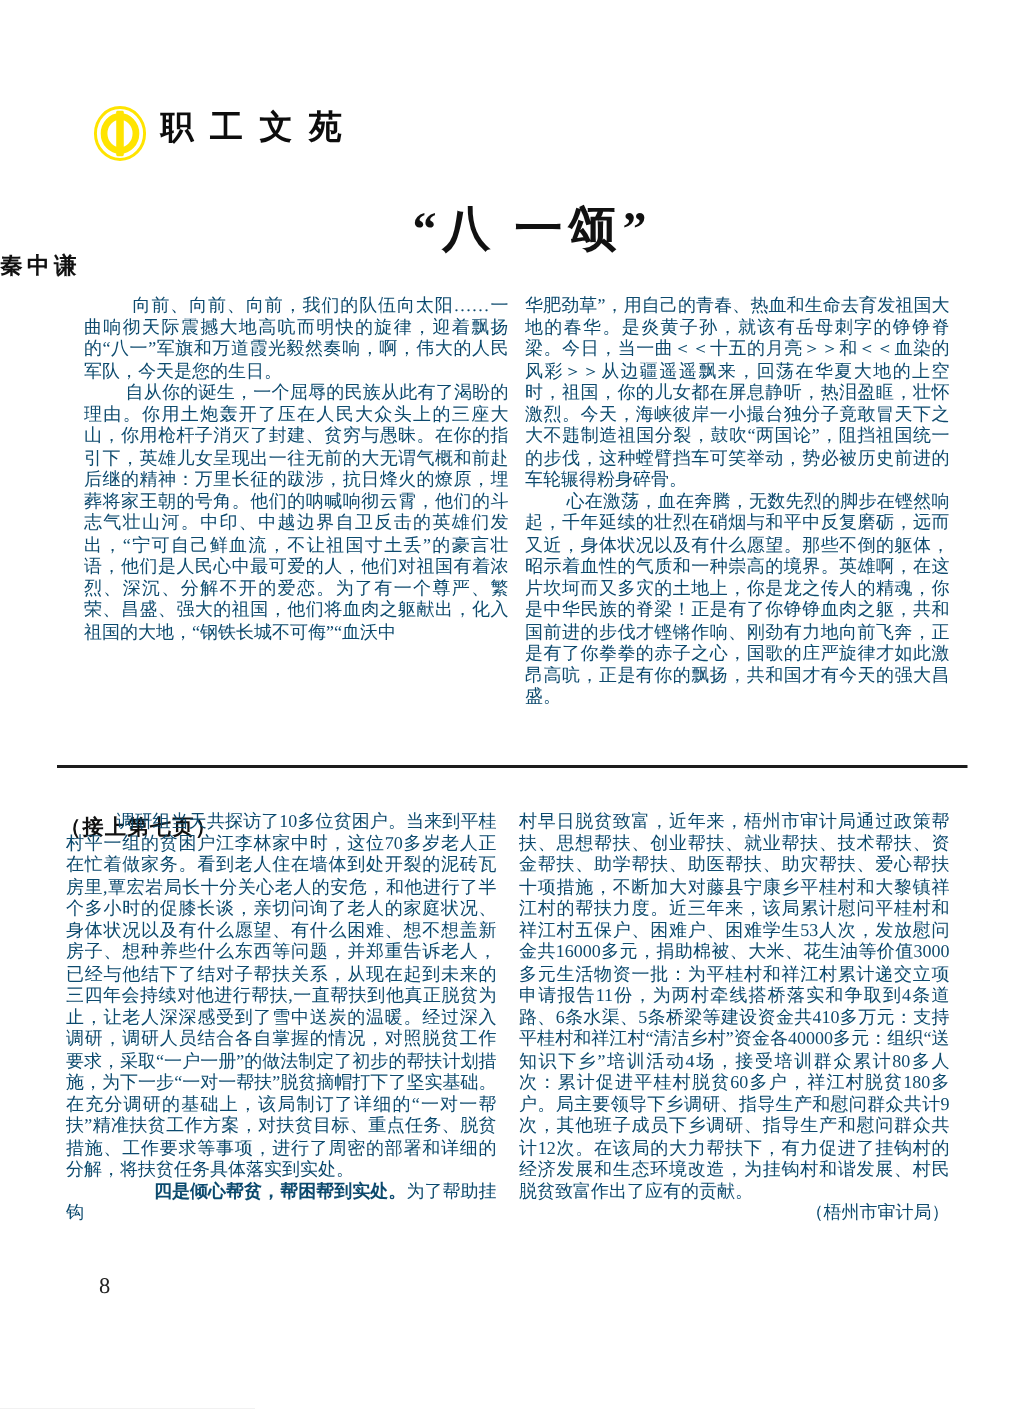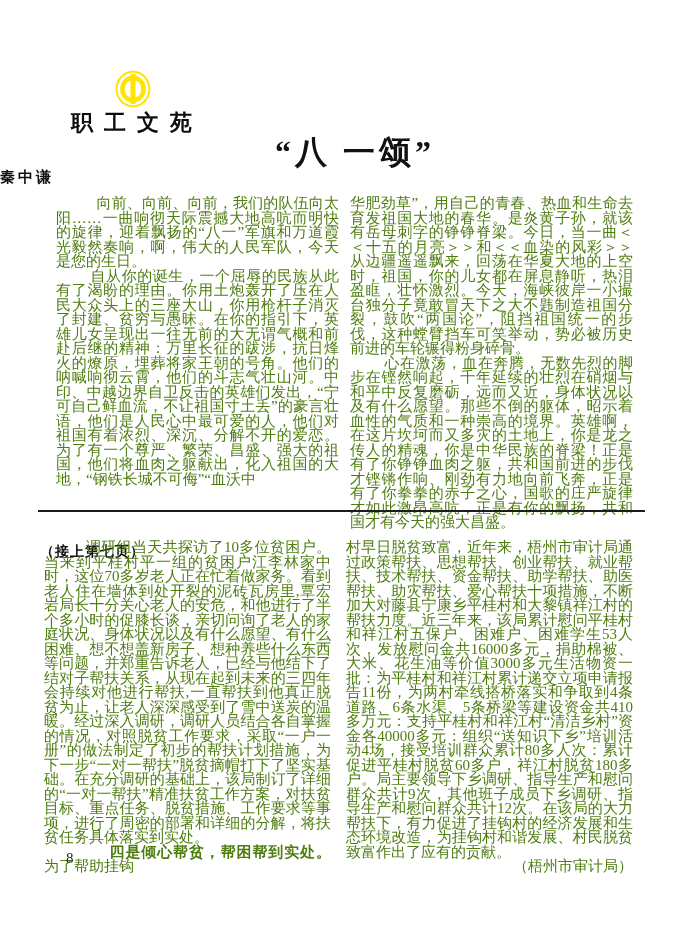--- a/index.html
+++ b/index.html
@@ -3,40 +3,40 @@
 <meta charset="utf-8">
 <style>
   html,body{margin:0;padding:0;background:#e8e8e8;}
   .page{
     position:relative;width:680px;height:939px;margin:0 auto;
     background:#ffffff;color:#161616;
     font-family:"Liberation Serif","DejaVu Serif",serif;
     overflow:hidden;
   }
   
-  .header{position:absolute;left:62px;top:70px;display:flex;align-items:center;flex-direction:column;}
+  .header{position:absolute;left:62px;top:70px;display:flex;align-items:flex-start;}
   .logo{width:36px;height:38px;display:block;}
   .section-title{
     margin-left:9px;font-size:22px;font-weight:700;letter-spacing:11px;
     color:#0d0d0d;white-space:nowrap;
   }
   
   .title{
     position:absolute;left:0;top:116px;width:100%;margin:15px;
     text-align:center;font-size:32px;font-weight:700;letter-spacing:4px;color:#111;
   }
   .author{
     position:absolute;left:0;top:168px;width:100%;
     font-size:15px;font-weight:700;letter-spacing:3px;color:#111;
   }
   
   .cols{position:absolute;display:flex;}
   .cols.a1{left:56px;top:196px;width:577px;gap:11px;}
   .cols.a2{left:44px;top:540px;width:589px;gap:15px;}
-  .col{flex:1;font-size:15px;line-height:14.5px;text-align:justify;color:#4d7c0f;}
+  .col{flex:1;font-size:12px;line-height:14.5px;text-align:justify;color:#0c4a6e;}
   .col p{margin:0;padding:0;}
   .ind2{text-indent:2.3em;}
   .ind27{text-indent:2.7em;}
   .ind28{text-indent:2.8em;}
   .ind42{text-indent:4.2em;}
   .ind55{text-indent:5.5em;}
   .lead-bold{font-weight:700;margin-left:31px;}
   
   .divider{position:absolute;left:38px;top:510px;width:607px;height:0;border-top:2px solid #1c1c1c;}
   .cont-note{position:absolute;left:40px;top:517px;font-size:14px;font-weight:700;letter-spacing:1px;color:#111;margin-top:26px;}

